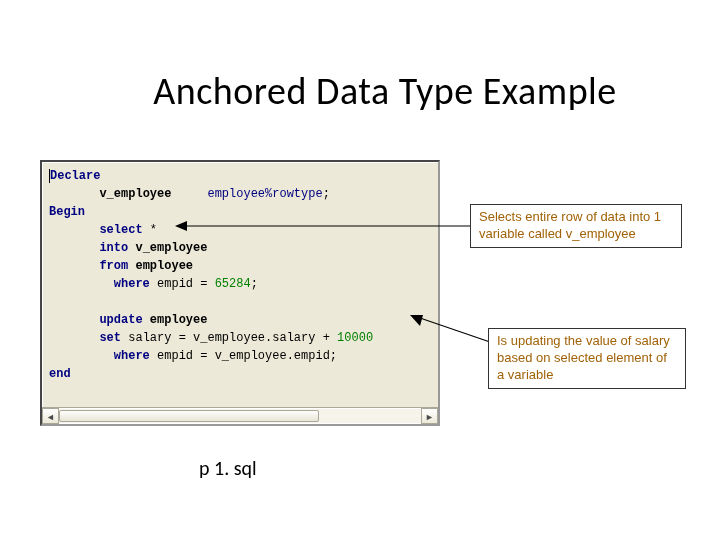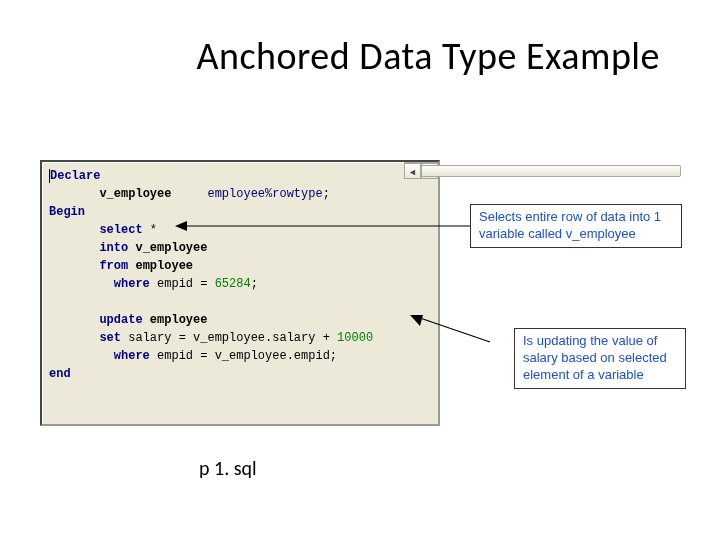--- a/index.html
+++ b/index.html
@@ -8,36 +8,36 @@
     height: 540px;
     background: #fff;
     font-family: Calibri, Arial, sans-serif;
     position: relative;
     overflow: hidden;
   }
   .title {
     font-size: 38px;
     font-weight: 400;
     color: #000;
-    text-align: right;
-    margin-top: 33px;
+    text-align: center;
+    margin-top: 68px;
     margin-left: 110px;
     margin-right: 60px;
     letter-spacing: 0.5px;
   }
   .editor-window {
     position: absolute;
     left: 40px;
     top: 160px;
     width: 400px;
     height: 266px;
     border: 2px inset #999;
     background: #ece9d8;
     display: flex;
-    flex-direction: row;
+    flex-direction: column;
   }
   .editor-content {
     flex: 1;
     background: #ece9d8;
     padding: 4px 6px;
     font-family: "Courier New", monospace;
     font-size: 12px;
     line-height: 1.5;
     color: #000;
     white-space: pre;
@@ -91,33 +91,33 @@
     background: linear-gradient(#fdfdfb, #e8e5d7);
     border: 1px solid #aca899;
     border-radius: 2px;
   }
   .callout {
     position: absolute;
     background: #fff;
     border: 1px solid #333;
     font-family: Verdana, Arial, sans-serif;
     font-size: 13px;
-    color: #1d4ed8;
+    color: #a16207;
     padding: 4px 8px;
     line-height: 1.3;
   }
   .callout-1 {
     right: 38px;
     top: 204px;
     width: 212px;
   }
   .callout-2 {
     right: 34px;
     top: 328px;
-    width: 172px;
+    width: 198px;
   }
   .caption {
     position: absolute;
     left: 158px;
     top: 456px;
     font-family: Calibri, Arial, sans-serif;
     font-size: 20px;
     color: #000;
     margin-left: 41px;
   }

